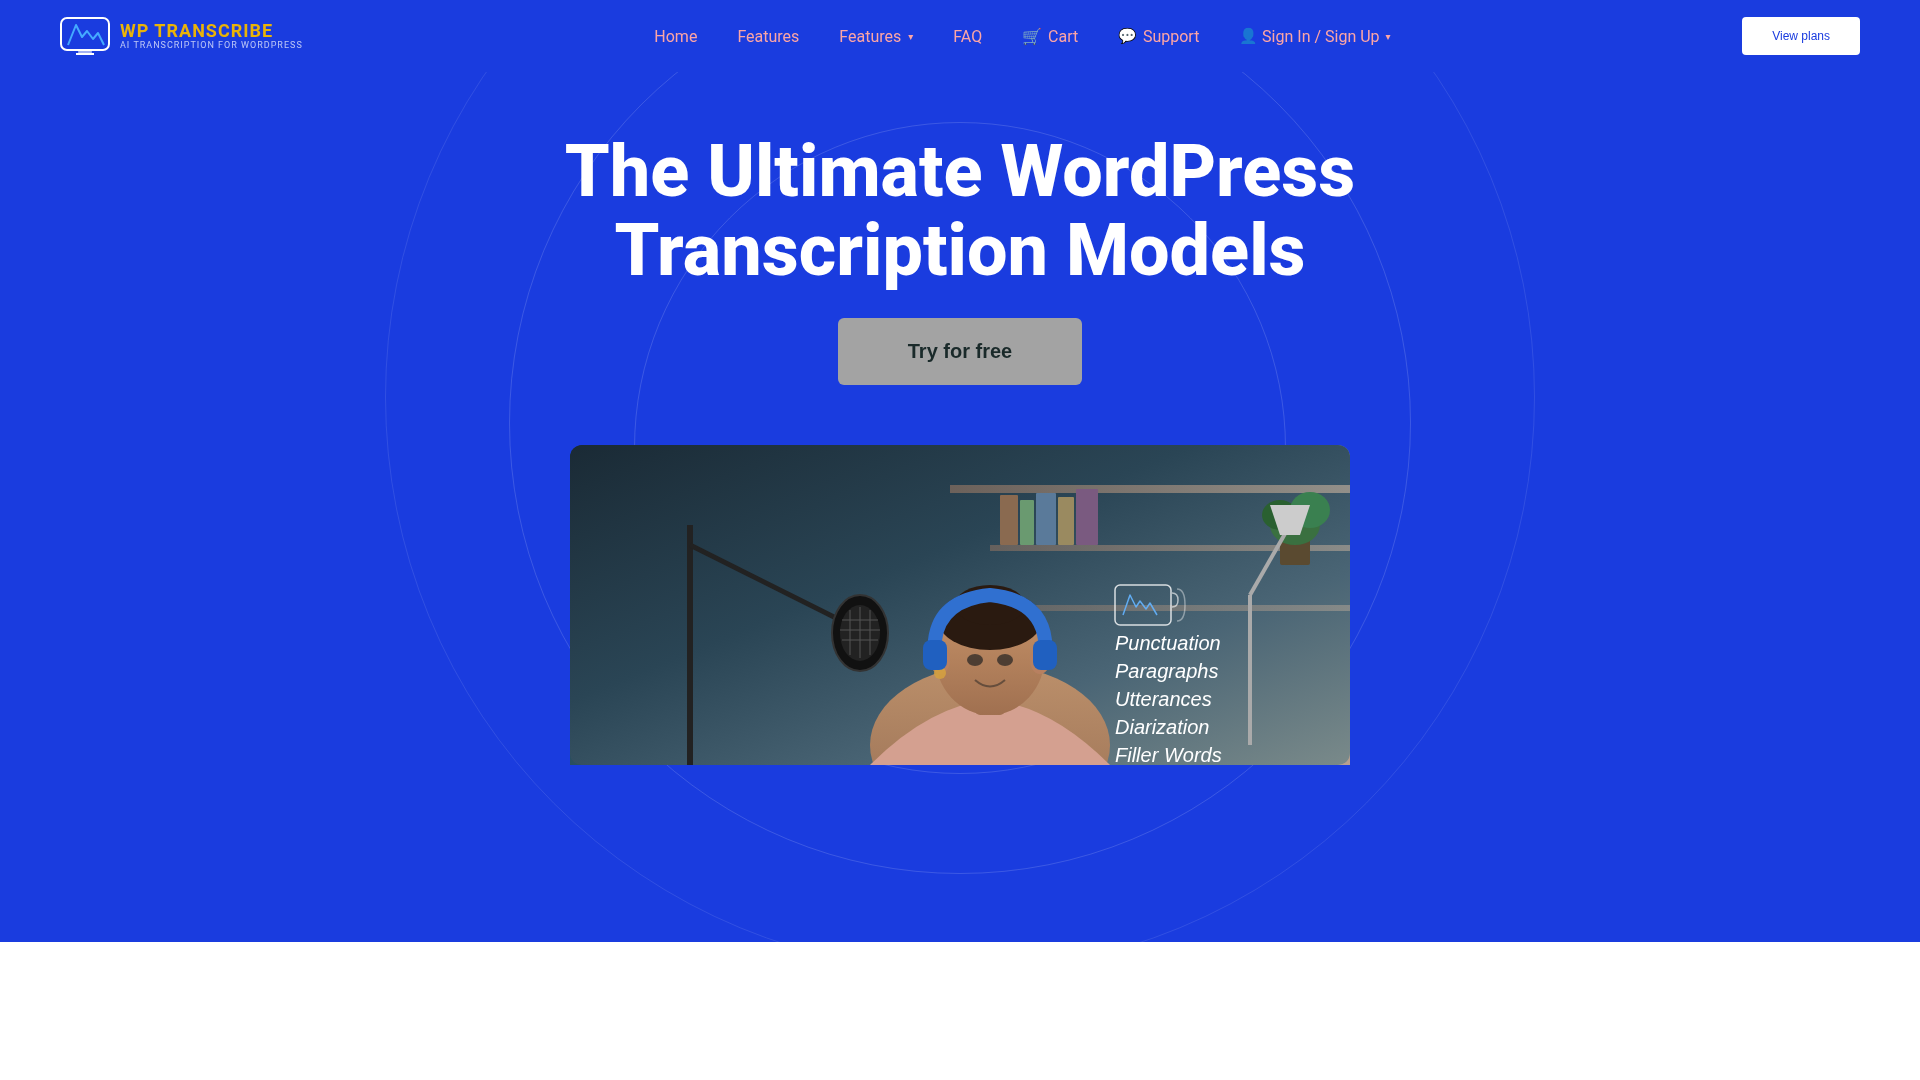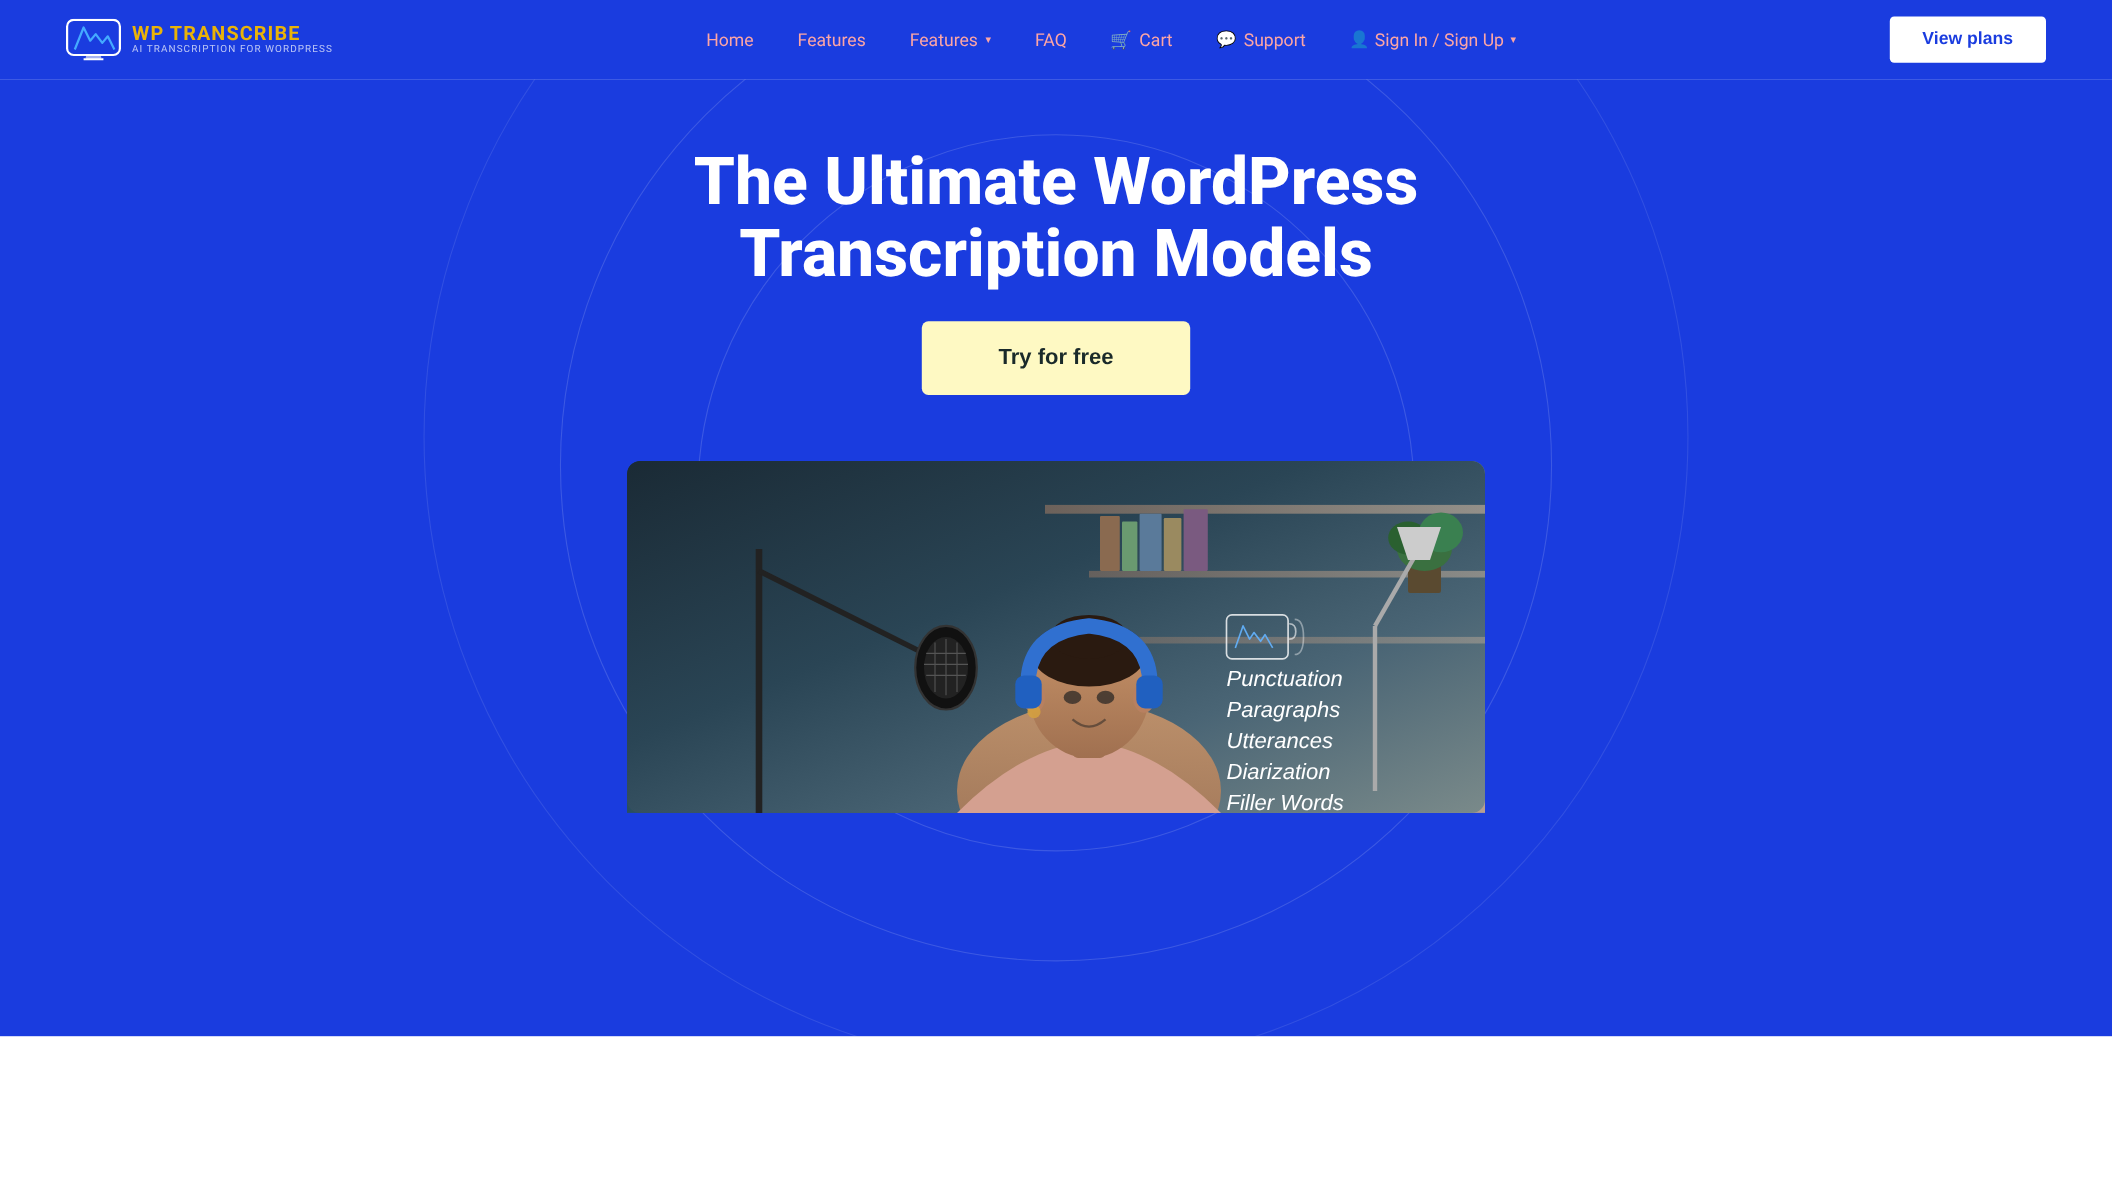--- a/index.html
+++ b/index.html
@@ -76,22 +76,22 @@
     }
     .chevron-down {
       font-size: 10px;
       margin-left: 2px;
     }
     .view-plans-btn {
       background: white;
       color: #1a3cdf;
       border: none;
       padding: 12px 30px;
-      font-size: 16px;
-      font-weight: 700;
+      font-size: 12px;
+      font-weight: 400;
       border-radius: 4px;
       cursor: pointer;
       white-space: nowrap;
     }
 
     
     .hero {
       background: #1a3cdf;
       min-height: 870px;
       display: flex;
@@ -139,35 +139,35 @@
       pointer-events: none;
     }
 
     .hero-content {
       text-align: center;
       max-width: 900px;
       position: relative;
       z-index: 2;
     }
     .hero-title {
-      font-size: 60px;
+      font-size: 72px;
       font-weight: 800;
       color: white;
       line-height: 1.1;
       margin-bottom: 28px;
     }
     .hero-subtitle {
       font-size: 20px;
       color: rgba(255,255,255,0.9);
       line-height: 1.6;
       max-width: 700px;
       margin: 0 auto 40px;
     }
     .try-free-btn {
-      background: #fef9c3;
+      background: #a3a3a3;
       color: #1a2a2a;
       border: none;
       padding: 22px 70px;
       font-size: 20px;
       font-weight: 600;
       border-radius: 6px;
       cursor: pointer;
       display: inline-block;
     }
 

